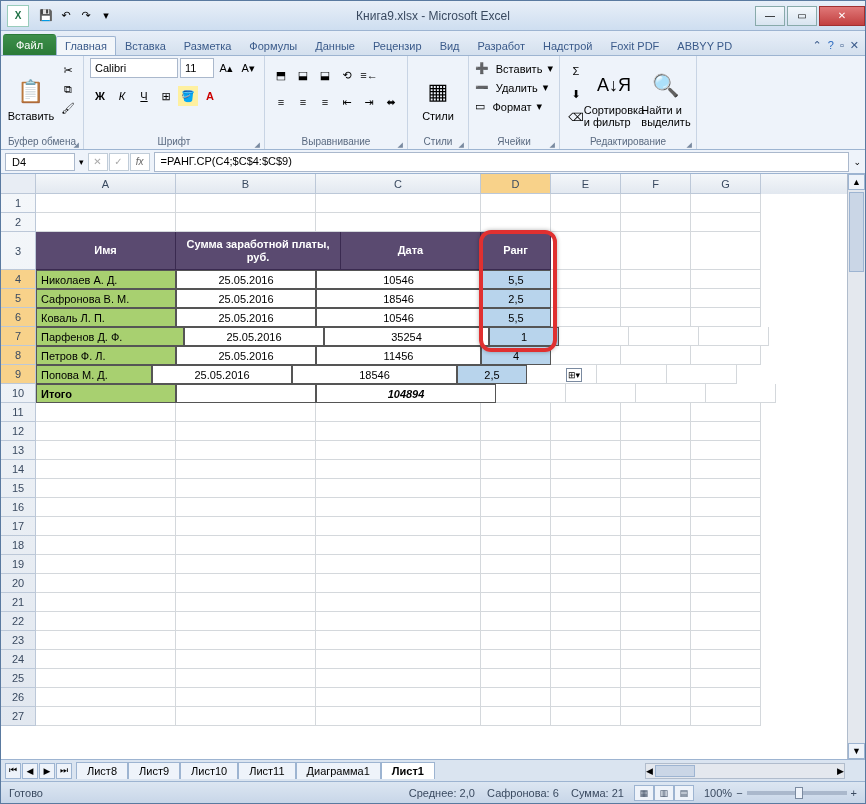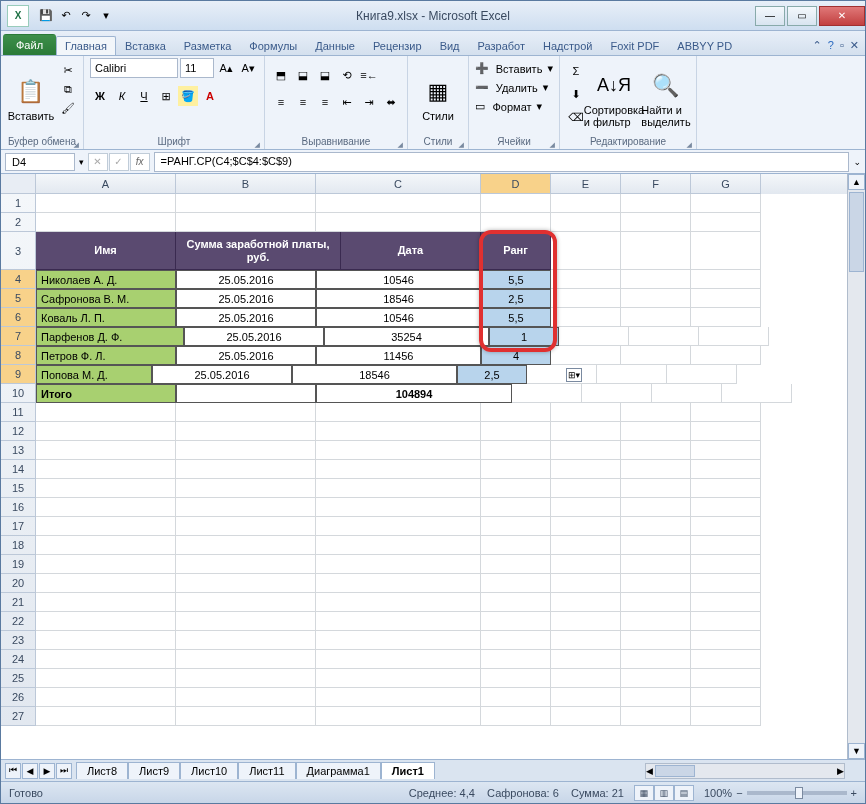--- a/index.html
+++ b/index.html
@@ -360,21 +360,21 @@
             <div class="cell t-data" style="width: 140px;">25.05.2016</div>
             <div class="cell t-data" style="width: 165px;">18546</div>
             <div class="cell t-rank" style="width: 70px;">2,5</div>
             <div class="cell" style="width: 70px;"></div>
             <div class="cell" style="width: 70px;"></div>
             <div class="cell" style="width: 70px;"></div>
           </div>
           <div class="row">
             <div class="cell t-total" style="width: 140px;">Итого</div>
             <div class="cell t-data" style="width: 140px;"></div>
-            <div class="cell t-data" style="width: 196px; font-weight: bold;">104894</div>
+            <div class="cell t-data" style="width: 180px; font-weight: bold; font-style: italic;">104894</div>
             <div class="cell" style="width: 70px;"></div>
             <div class="cell" style="width: 70px;"></div>
             <div class="cell" style="width: 70px;"></div>
             <div class="cell" style="width: 70px;"></div>
           </div>
           <div class="row">
             <div class="cell" style="width: 140px;"></div>
             <div class="cell" style="width: 140px;"></div>
             <div class="cell" style="width: 165px;"></div>
             <div class="cell" style="width: 70px;"></div>
@@ -558,21 +558,21 @@
       <span style="font-size:9px;">◀</span>
       <div class="thumb"></div>
       <span style="margin-left:auto;font-size:9px;">▶</span>
     </div>
   </div>
 
   <div class="status">
     <span>Готово</span>
     <div class="status-right">
       <span>
-        <span>Среднее:</span> <span>4,4</span>&nbsp;&nbsp;&nbsp;
+        <span>Среднее:</span> <span>2,0</span>&nbsp;&nbsp;&nbsp;
         <span>Сафронова:</span> <span>6</span>&nbsp;&nbsp;&nbsp;
         <span>Сумма:</span> <span>21</span>
       </span>
       <div class="viewbtns">
         <span>▦</span>
         <span>▥</span>
         <span>▤</span>
       </div>
       <div class="zoom">
         <span>100%</span>

